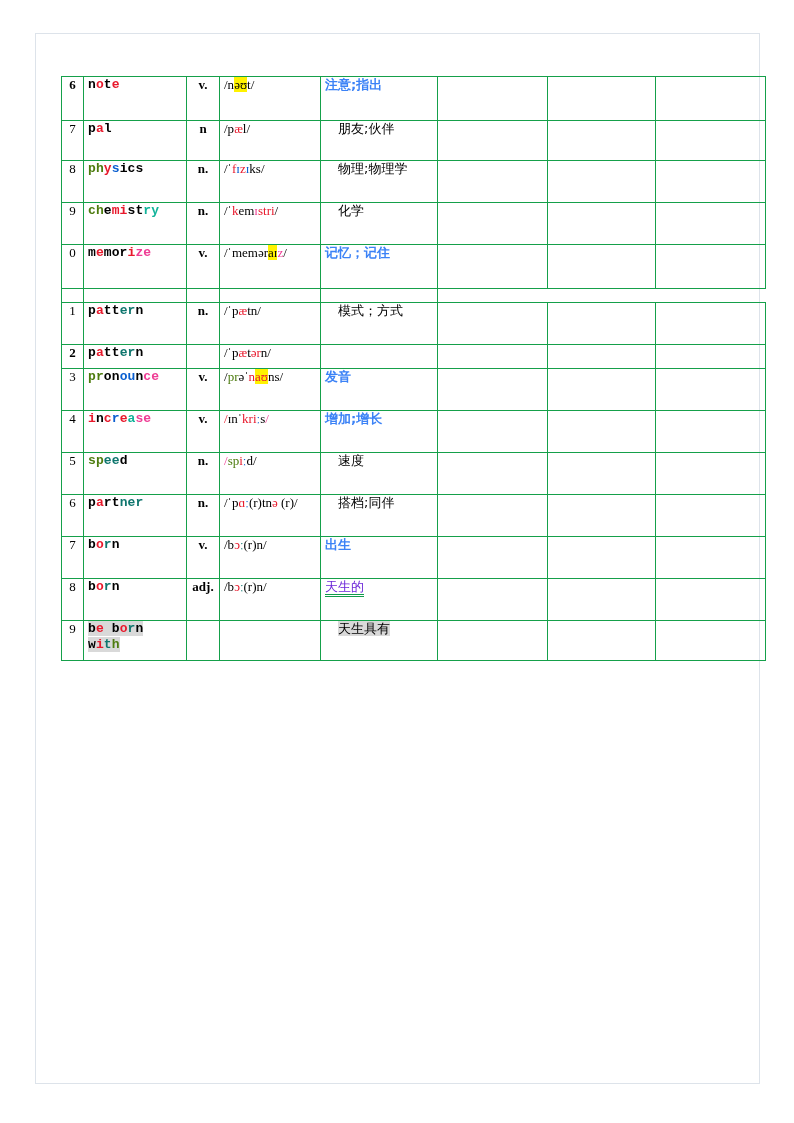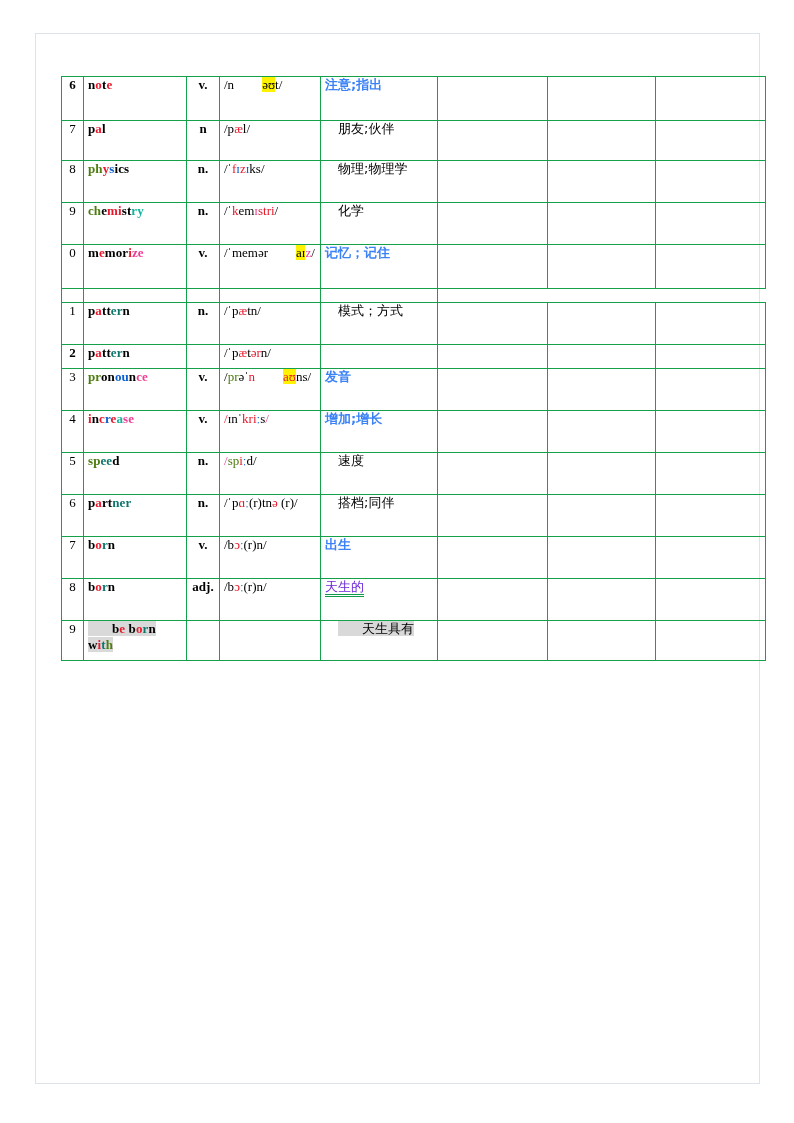--- a/index.html
+++ b/index.html
@@ -58,20 +58,21 @@
     text-align: center;
     font-size: 13.5px;
     padding-top: 2px;
   }
   td.num.bold { font-weight: bold; }
   td.word {
     padding-top: 3px;
     font-size: 13.5px;
     font-weight: bold;
     letter-spacing: 0.1px;
+    font-family: Liberation Mono, monospace;
   }
   td.pos {
     text-align: center;
     font-size: 9.5px;
     font-weight: bold;
     padding-top: 5px;
   }
   td.ipa {
     padding-top: 3px;
     font-size: 12.5px;
@@ -99,22 +100,22 @@
   }
 
   
   .k  { color: #000000; }
   .r  { color: #e8192c; }
   .p  { color: #4d7c0f; }
   .b  { color: #0b5fd0; }
   .g  { color: #0f766e; }
   .t  { color: #12b39a; margin-top: 20px; }
   .m  { color: #ef3d95; }
-  .hl { background: #fff200; margin-left: 28px; }
-  .gray-hl { background: #d9d9d9; padding-left: 24px; }
+  .hl { background: #fff200; }
+  .gray-hl { background: #d9d9d9; }
 
   .mean-red { color: #3b82f6; font-weight: bold; }
   .mean-black { color: #000; margin-left: 13px; }
   .mean-green-du {
     color: #6d28d9;
     border-bottom: 3px double #0f9b4a;
     padding-bottom: 0px;
   }
 </style>
 </head>

